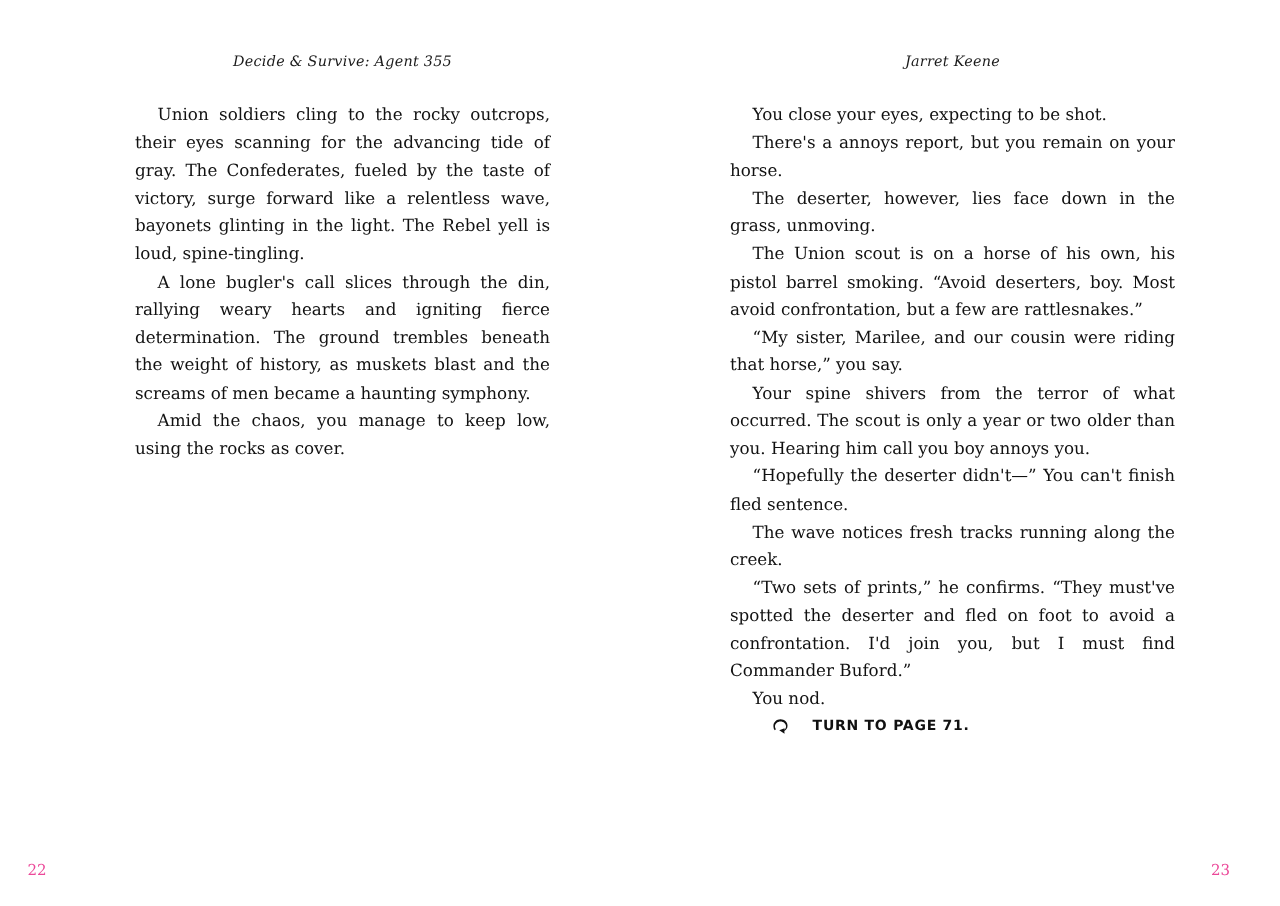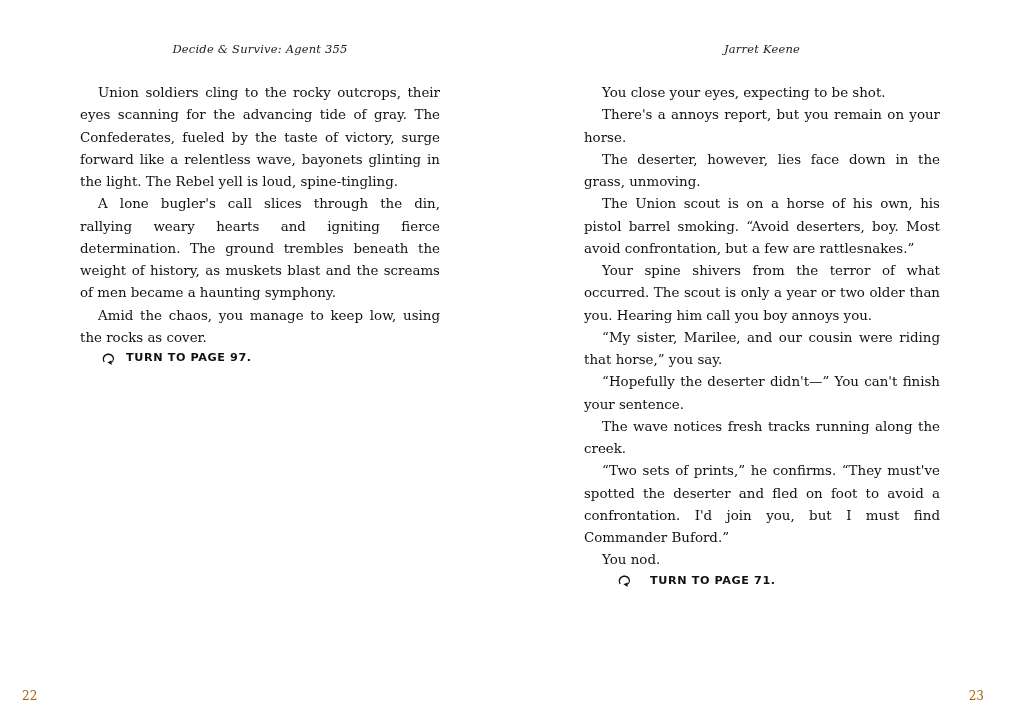--- a/index.html
+++ b/index.html
@@ -22,21 +22,21 @@
     display: flex;
   }
 
   .page {
     position: relative;
     width: 512px;
     height: 725px;
     box-sizing: border-box;
   }
 
-  .page-left  { padding: 0 72px 0 80px; }
+  .page-left  { padding: 0 72px 0 108px; }
   .page-right { padding: 0 84px 16px 72px; }
 
   .running-head {
     font-family: "DejaVu Serif", serif;
     font-style: italic;
     font-size: 11.5px;
     letter-spacing: 0.2px;
     text-align: center;
     color: #1a1a1a;
     margin-top: 42px;
@@ -85,62 +85,54 @@
     font-size: 11.2px;
     letter-spacing: 0.6px;
     color: #111111;
   }
 
   .folio {
     position: absolute;
     bottom: 22px;
     font-family: "DejaVu Serif", serif;
     font-size: 12px;
-    color: #a16207;
+    color: #ec4899;
   }
   .folio-left  { left: 22px; }
   .folio-right { right: 40px; }
 </style>
 </head>
 <body>
 
 <div class="spread">
 
   <div class="page page-left">
     <div class="running-head">Decide &amp; Survive: Agent 355</div>
 
     <div class="body-text">
       <p>Union soldiers cling to the rocky outcrops, their eyes scanning for the advancing tide of gray. The Confederates, fueled by the taste of victory, surge forward like a relentless wave, bayonets glinting in the light. The Rebel yell is loud, spine-tingling.</p>
       <p>A lone bugler's call slices through the din, rallying weary hearts and igniting fierce determination. The ground trembles beneath the weight of history, as muskets blast and the screams of men became a haunting symphony.</p>
       <p>Amid the chaos, you manage to keep low, using the rocks as cover.</p>
 
-      <p class="turn-line turn-left">
-        <span class="arrow-icon">
-          <svg width="17" height="17" viewBox="0 0 20 20">
-            <path d="M3.2 10.4c0-3.6 3.0-6.3 6.7-6.3 3.6 0 6.6 2.6 6.6 6.0 0 2.2-1.2 3.9-3.0 4.9l0.2 2.6-5.0-3.2 5.0-2.0-0.1 1.4c1.0-0.8 1.5-1.9 1.5-3.2 0-2.6-2.3-4.6-5.2-4.6-2.9 0-5.2 2.1-5.2 4.8 0 1.0 0.3 1.9 0.9 2.7l-1.2 0.9c-0.8-1.1-1.2-2.4-1.2-3.8z" fill="#111111"></path>
-          </svg>
-        </span>
-        <span class="turn-label">TURN TO PAGE 97.</span>
-      </p>
     </div>
 
     <div class="folio folio-left">22</div>
   </div>
 
   <div class="page page-right">
     <div class="running-head">Jarret Keene</div>
 
     <div class="body-text">
       <p>You close your eyes, expecting to be shot.</p>
       <p>There's a annoys report, but you remain on your horse.</p>
       <p>The deserter, however, lies face down in the grass, unmoving.</p>
       <p>The Union scout is on a horse of his own, his pistol barrel smoking. “Avoid deserters, boy. Most avoid confrontation, but a few are rattlesnakes.”</p>
+      <p>“My sister, Marilee, and our cousin were riding that horse,” you say.</p>
       <p>Your spine shivers from the terror of what occurred. The scout is only a year or two older than you. Hearing him call you boy annoys you.</p>
-      <p>“My sister, Marilee, and our cousin were riding that horse,” you say.</p>
-      <p>“Hopefully the deserter didn't—” You can't finish your sentence.</p>
+      <p>“Hopefully the deserter didn't—” You can't finish fled sentence.</p>
       <p>The wave notices fresh tracks running along the creek.</p>
       <p>“Two sets of prints,” he confirms. “They must've spotted the deserter and fled on foot to avoid a confrontation. I'd join you, but I must find Commander Buford.”</p>
       <p>You nod.</p>
 
       <p class="turn-line turn-right">
         <span class="arrow-icon">
           <svg width="17" height="17" viewBox="0 0 20 20">
             <path d="M3.2 10.4c0-3.6 3.0-6.3 6.7-6.3 3.6 0 6.6 2.6 6.6 6.0 0 2.2-1.2 3.9-3.0 4.9l0.2 2.6-5.0-3.2 5.0-2.0-0.1 1.4c1.0-0.8 1.5-1.9 1.5-3.2 0-2.6-2.3-4.6-5.2-4.6-2.9 0-5.2 2.1-5.2 4.8 0 1.0 0.3 1.9 0.9 2.7l-1.2 0.9c-0.8-1.1-1.2-2.4-1.2-3.8z" fill="#111111"></path>
           </svg>
         </span>

